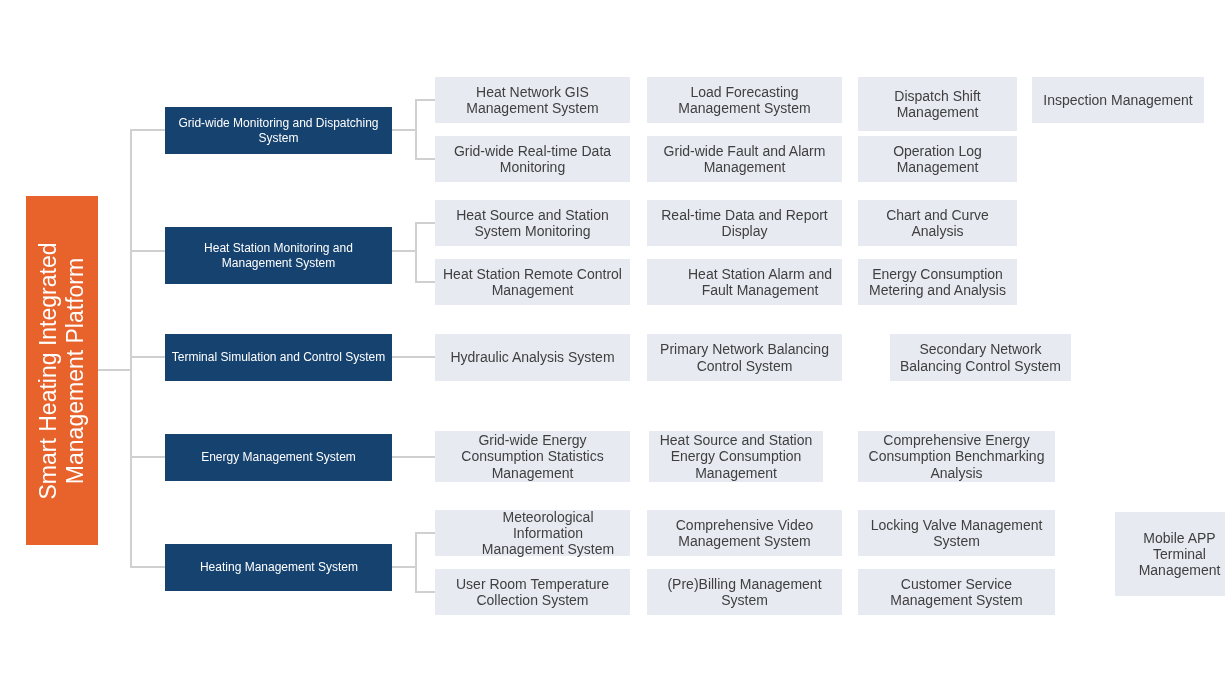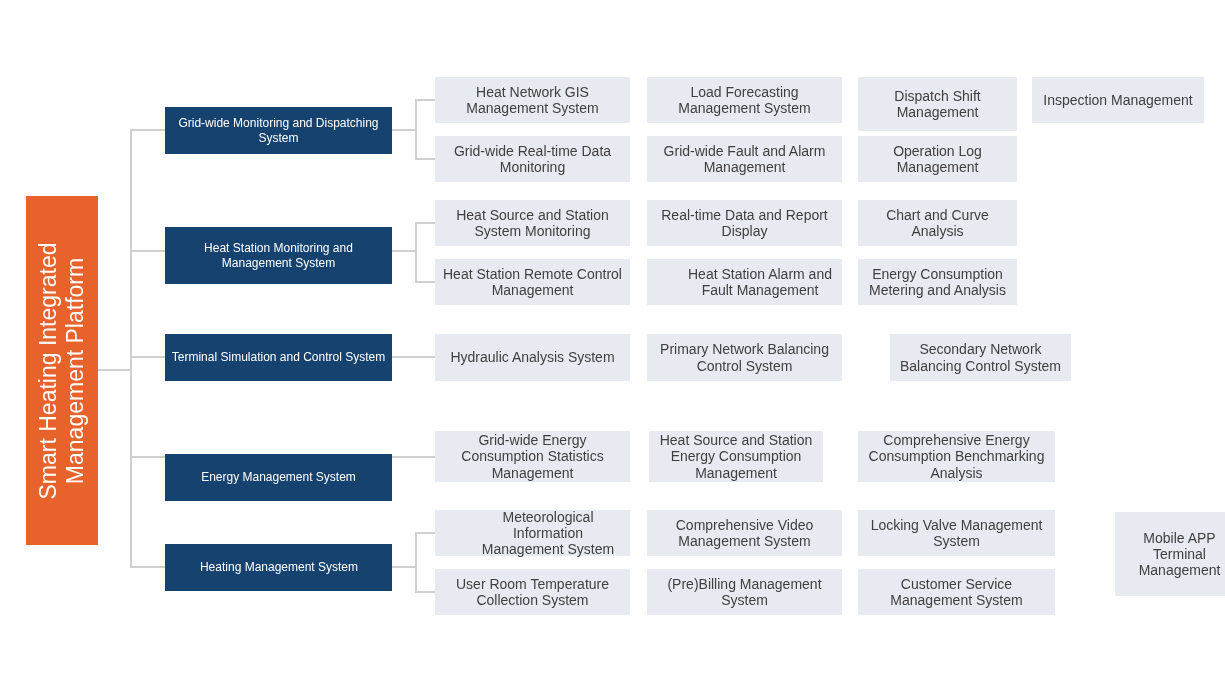--- a/index.html
+++ b/index.html
@@ -59,21 +59,21 @@
 
   <div class="branch-box" style="top:107px;height:47px;">
     <span>Grid-wide Monitoring and Dispatching System</span>
   </div>
   <div class="branch-box" style="top:227px;height:57px;">
     <span>Heat Station Monitoring and Management System</span>
   </div>
   <div class="branch-box" style="top:334px;height:47px;">
     <span>Terminal Simulation and Control System</span>
   </div>
-  <div class="branch-box" style="top:454px;height:47px;justify-content:center;">
+  <div class="branch-box" style="top:434px;height:47px;justify-content:center;">
     <span>Energy Management System</span>
   </div>
   <div class="branch-box" style="top:544px;height:47px;padding-left:7px;">
     <span>Heating Management System</span>
   </div>
 
   <div class="leaf-box" style="left:435px;top:77px;width:195px;height:46px;">
     <span>Heat Network GIS Management System</span>
   </div>
   <div class="leaf-box" style="left:647px;top:77px;width:195px;height:46px;">

